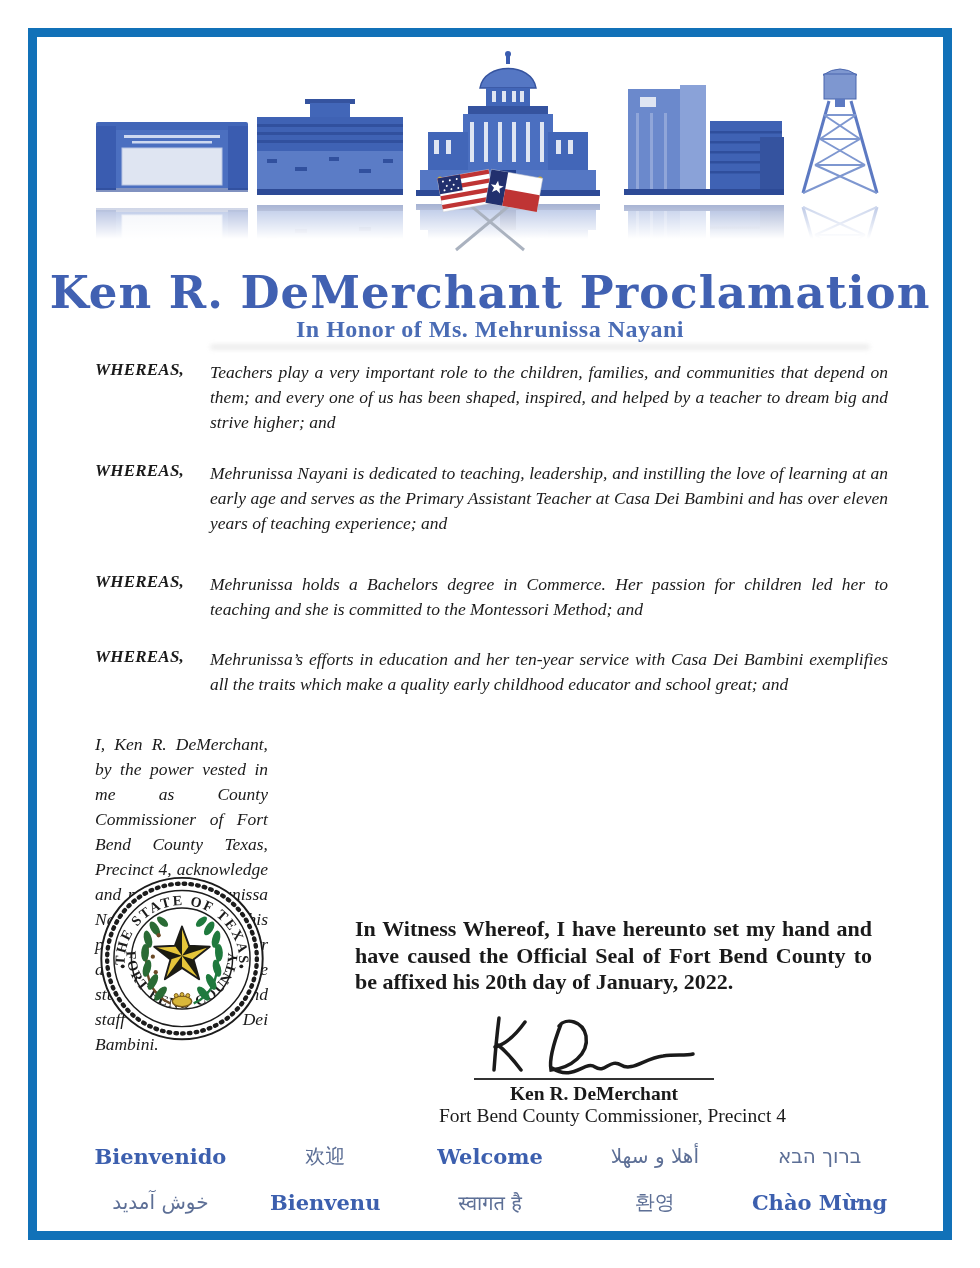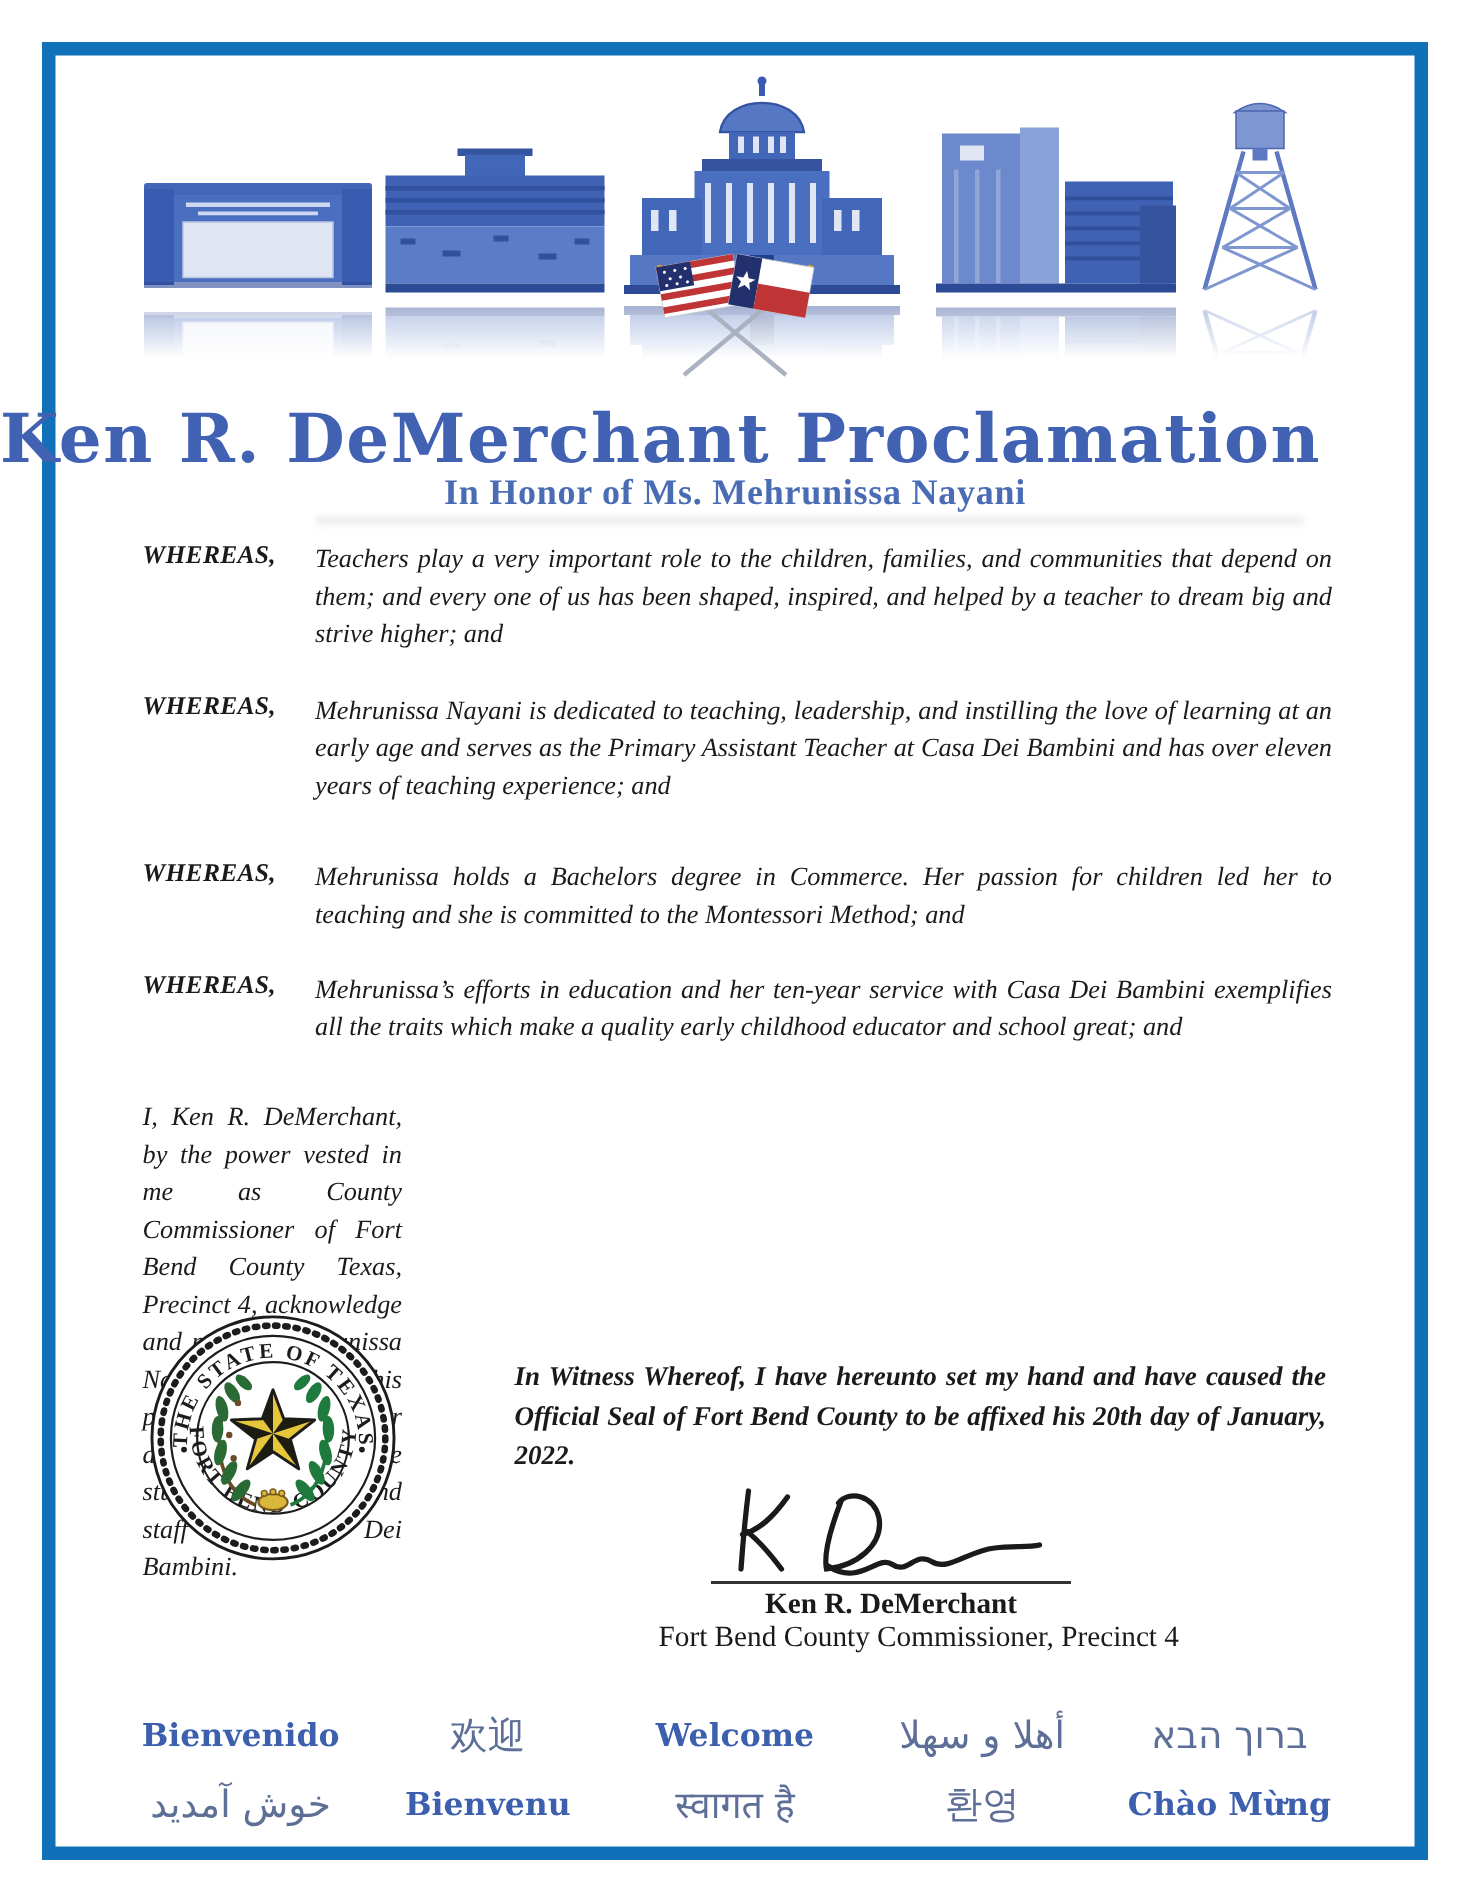--- a/index.html
+++ b/index.html
@@ -13,53 +13,53 @@
   .col svg{display:block;}
   .refl{position:relative;height:46px;overflow:hidden;margin-top:4px;width:100%;}
   .refl svg{transform:scaleY(-1);}
   .fade{position:absolute;left:0;top:0;right:0;bottom:0;
         background:linear-gradient(to bottom, rgba(255,255,255,.55) 0%, #fff 80%);}
 
   
   .flags{position:absolute;left:50%;top:166px;transform:translateX(-50%);}
 
   
-  .title{position:absolute;left:0;right:0;top:236px;text-align:left;
+  .title{position:absolute;left:0;right:0;top:236px;text-align:center;
          font-family:"DejaVu Serif",serif;font-weight:bold;font-size:45px;letter-spacing:1px;color:#4161b2;}
   .subtitle{position:absolute;left:0;right:0;top:296px;text-align:center;
             font-size:24px;color:#4a6cb5;letter-spacing:.5px;}
   .soft-divider{position:absolute;left:210px;width:660px;top:344px;height:6px;background:#d9d9d9;
                 opacity:.45;filter:blur(2px);border-radius:3px;}
 
   
   .clauses{position:absolute;left:95px;right:92px;top:360px;}
   .clause{display:grid;column-gap:0;}
   .clause-whereas{grid-template-columns:115px 1fr;}
   .clause-now{grid-template-columns:173px 1fr;}
   .clause .lbl{font-weight:bold;font-style:italic;font-size:17px;white-space:nowrap;letter-spacing:.2px;}
   .clause .txt{font-style:italic;font-size:17.5px;line-height:25px;text-align:justify;}
   .mb1{margin-bottom:26px;} .mb2{margin-bottom:36px;} .mb3{margin-bottom:25px;} .mb4{margin-bottom:35px;}
 
   
   .witness{position:absolute;left:97px;right:92px;top:868px;display:flex;}
   .seal-wrap{width:170px;flex:0 0 170px;margin-top:6px;}
   .wit-col{flex:1;margin-left:72px;}
-  .wit-text{margin:4px;padding-top:32px;font-weight:bold;font-style:italic;font-size:18px;line-height:26.5px;text-align:justify;}
+  .wit-text{margin:16px;padding-top:32px;font-weight:bold;font-size:22px;line-height:26.5px;text-align:justify;}
   .sig-block{width:310px;margin-left:100px;margin-top:4px;text-align:center;}
   .sig-svg{display:block;margin:0 auto;}
   .sig-line{width:240px;margin:0 auto 3px;border-top:2px solid #333;}
   .sig-name{font-weight:bold;font-size:19.5px;}
   .sig-title{font-size:19.5px;white-space:nowrap;}
 
   
   .welcome{position:absolute;left:78px;right:78px;top:1133px;}
   .wrow{display:grid;grid-template-columns:repeat(5,1fr);align-items:center;height:46px;}
   .wrow span{text-align:center;}
   .w-script{font-family:"DejaVu Serif",serif;font-weight:bold;font-size:21px;color:#3c5fae;}
-  .w-plain{font-family:"DejaVu Sans","Liberation Sans",sans-serif;font-size:25px;color:#5d6f96;}
+  .w-plain{font-family:"DejaVu Sans","Liberation Sans",sans-serif;font-size:20px;color:#5d6f96;}
 </style>
 </head>
 <body>
 
 <svg width="0" height="0" style="position:absolute" aria-hidden="true">
   <defs>
     <symbol id="b-sign" viewBox="0 0 160 90">
       <rect x="4" y="14" width="152" height="12" rx="2" fill="#4266b8"></rect>
       <rect x="4" y="18" width="20" height="64" fill="#3a5cb0"></rect>
       <rect x="136" y="18" width="20" height="64" fill="#3a5cb0"></rect>

